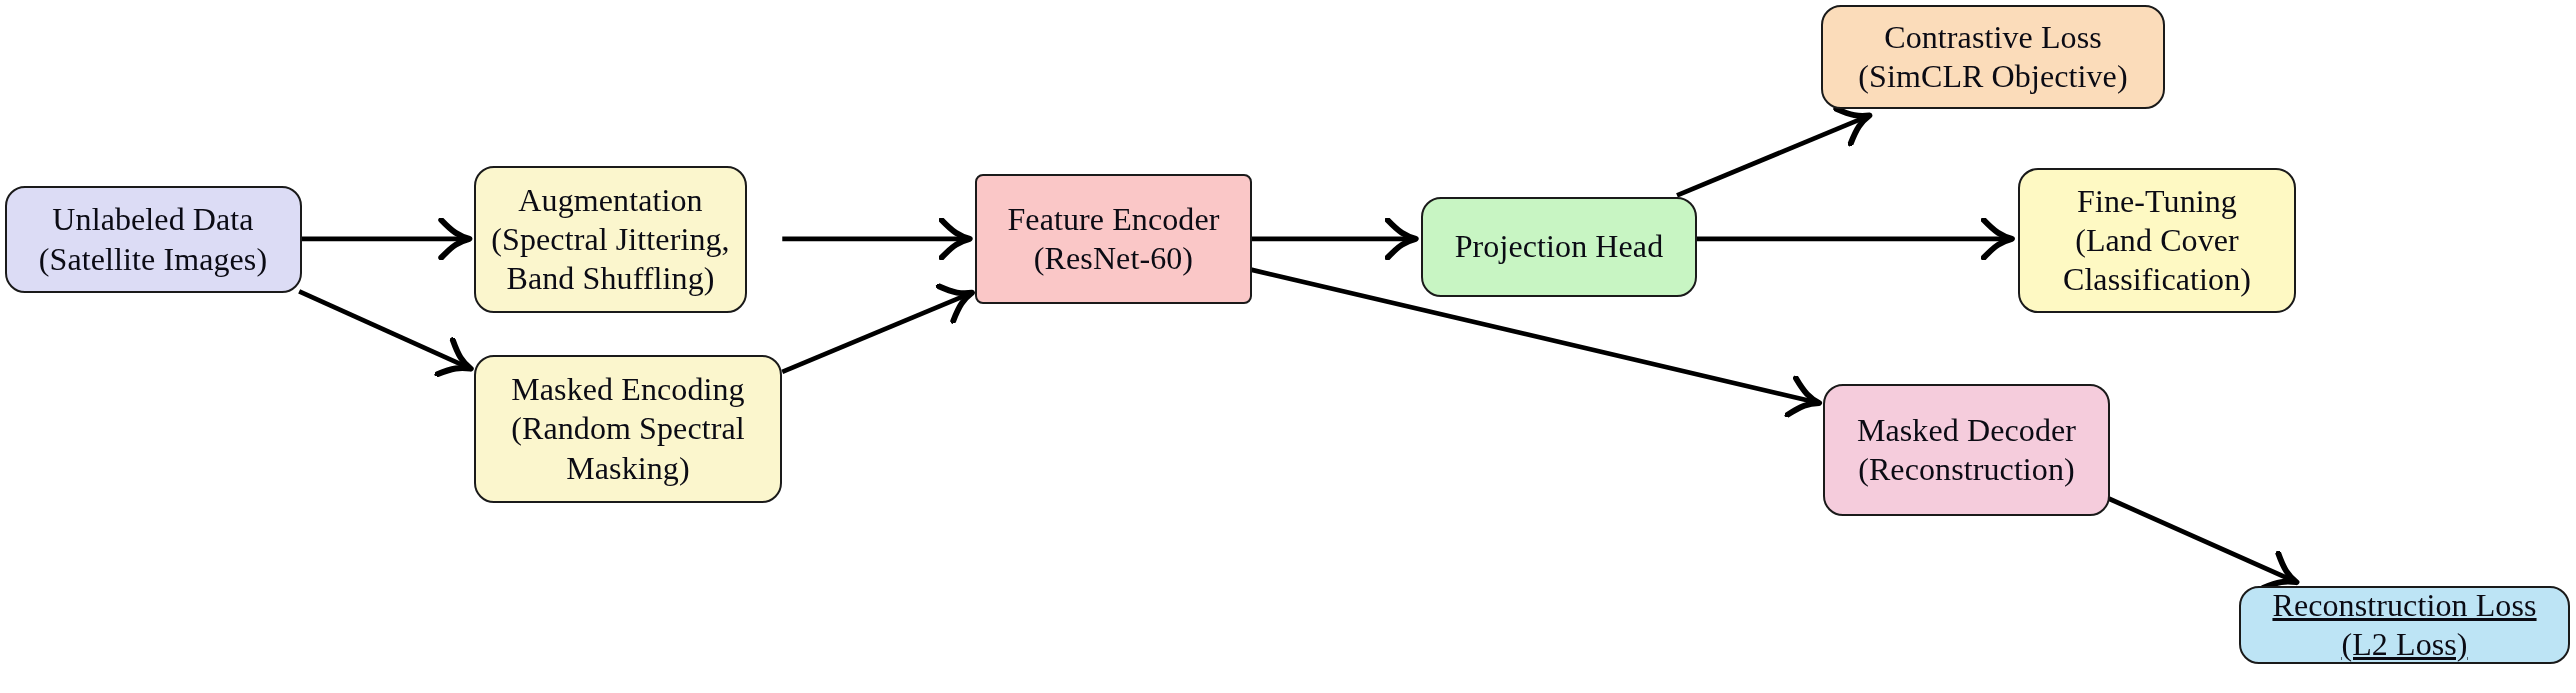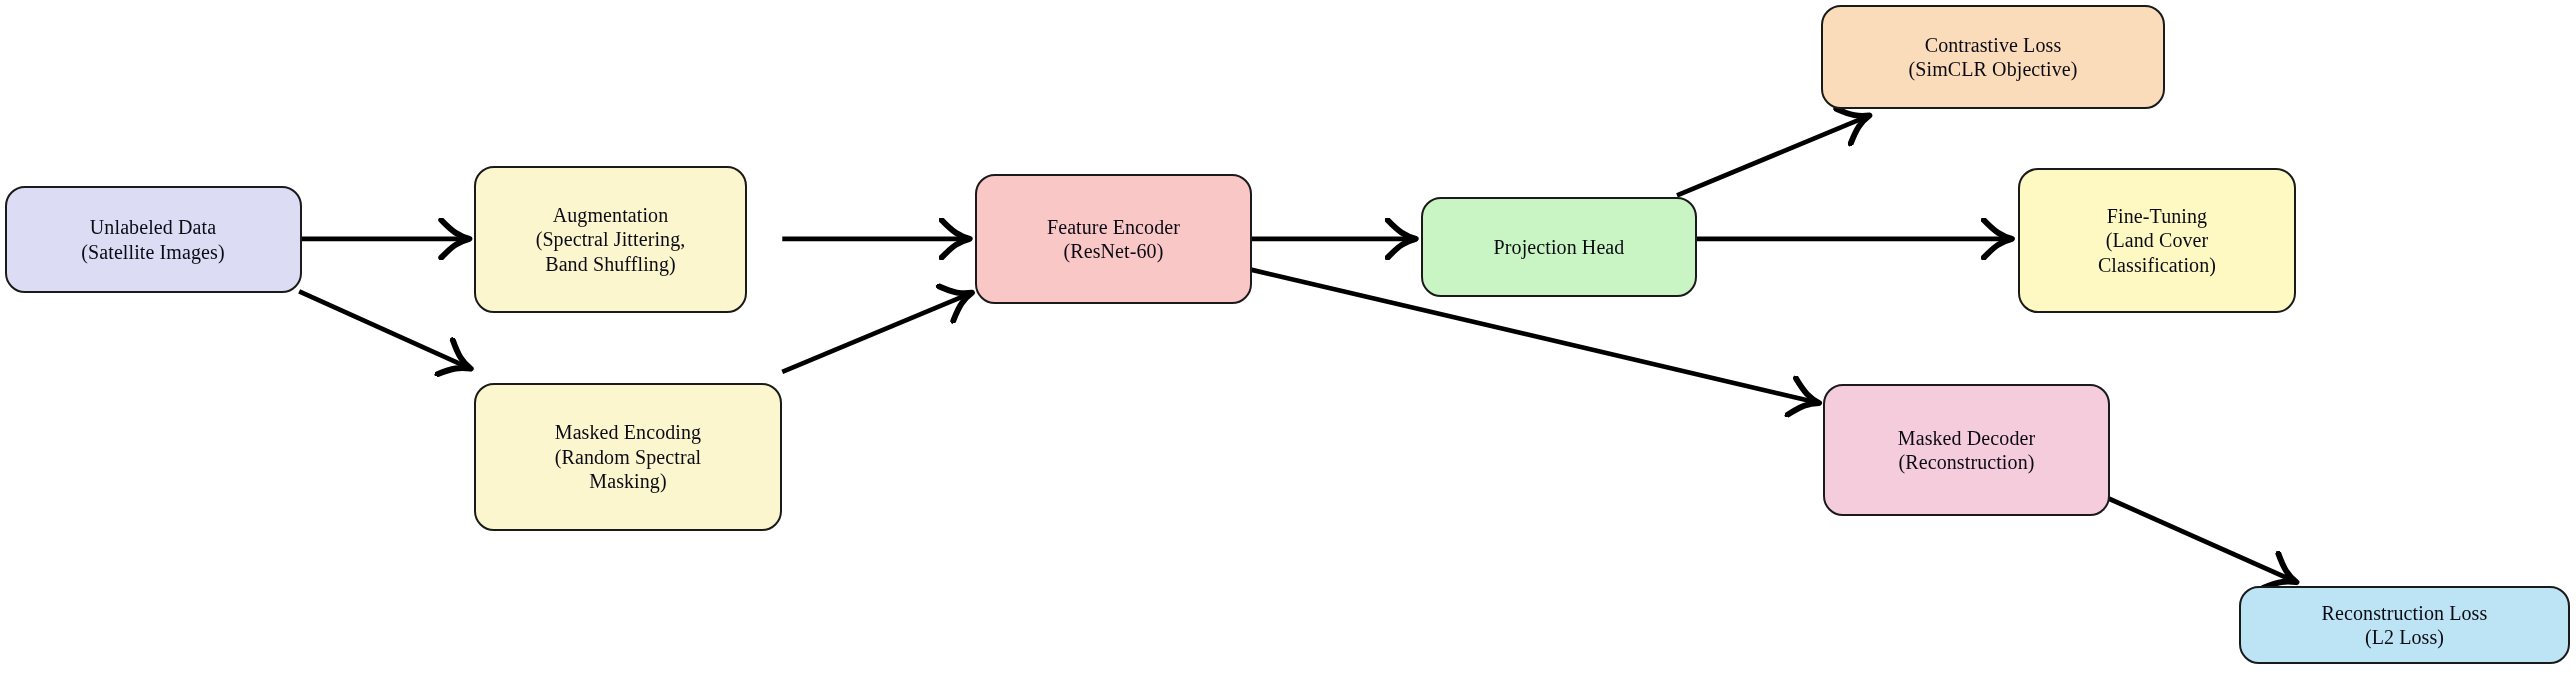--- a/index.html
+++ b/index.html
@@ -31,21 +31,21 @@
     box-sizing: border-box;
     border: 2.4px solid #1a1a1a;
     border-radius: 20px;
     display: flex;
     flex-direction: column;
     align-items: center;
     justify-content: center;
     text-align: center;
     color: #0b0b14;
     font-family: "Liberation Serif", "DejaVu Serif", serif;
-    font-size: 20px;
+    font-size: 32px;
     line-height: 1.22;
     letter-spacing: 0.1px;
     z-index: 2;
   }
   .node .line {
     display: block;
     white-space: nowrap;
   }
 </style>
 </head>
@@ -75,45 +75,45 @@
   <div id="nodes-layer">
       <div class="node" style="left: 4.5px; top: 186px; width: 297px; height: 107px; background: rgb(220, 220, 245);">
         <span class="line">Unlabeled Data</span>
         <span class="line">(Satellite Images)</span>
       </div>
       <div class="node" style="left: 474px; top: 166px; width: 273px; height: 147px; background: rgb(251, 246, 205);">
         <span class="line">Augmentation</span>
         <span class="line">(Spectral Jittering,</span>
         <span class="line">Band Shuffling)</span>
       </div>
-      <div class="node" style="left: 474px; top: 355px; width: 308px; height: 148px; background: rgb(251, 246, 205); margin-top: 28px;">
+      <div class="node" style="left: 474px; top: 355px; width: 308px; height: 148px; background: rgb(251, 246, 205);">
         <span class="line">Masked Encoding</span>
         <span class="line">(Random Spectral</span>
         <span class="line">Masking)</span>
       </div>
-      <div class="node" style="left: 975px; top: 174px; width: 277px; height: 130px; background: rgb(250, 199, 199);">
+      <div class="node" style="left: 975px; top: 174px; width: 277px; height: 130px; background: rgb(250, 199, 199); border-radius: 8px;">
         <span class="line">Feature Encoder</span>
         <span class="line">(ResNet-60)</span>
       </div>
       <div class="node" style="left: 1421px; top: 197px; width: 276px; height: 100px; background: rgb(200, 245, 195);">
         <span class="line">Projection Head</span>
       </div>
       <div class="node" style="left: 1821px; top: 5.4px; width: 344px; height: 104px; background: rgb(251, 220, 186);">
         <span class="line">Contrastive Loss</span>
         <span class="line">(SimCLR Objective)</span>
       </div>
       <div class="node" style="left: 2018px; top: 168px; width: 278px; height: 145px; background: #fef9c3;">
         <span class="line">Fine-Tuning</span>
         <span class="line">(Land Cover</span>
         <span class="line">Classification)</span>
       </div>
       <div class="node" style="left: 1823px; top: 368px; width: 287px; height: 132px; background: rgb(245, 204, 220); margin-top: 16px;">
         <span class="line">Masked Decoder</span>
         <span class="line">(Reconstruction)</span>
       </div>
-      <div class="node" style="left: 2239px; top: 586px; width: 331px; height: 78px; background: rgb(189, 228, 245);">
+      <div class="node" style="left: 2239px; top: 586px; width: 331px; height: 78px; background: rgb(189, 228, 245); text-decoration: underline;">
         <span class="line">Reconstruction Loss</span>
         <span class="line">(L2 Loss)</span>
       </div>
     </div>
 
 </div>
 
 
 </body></html>

